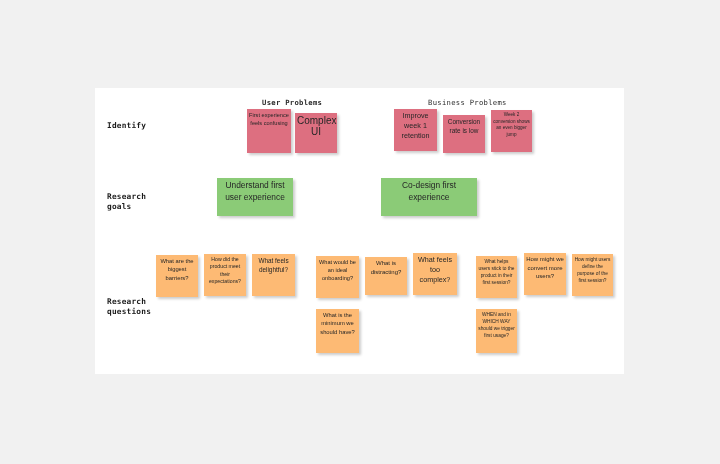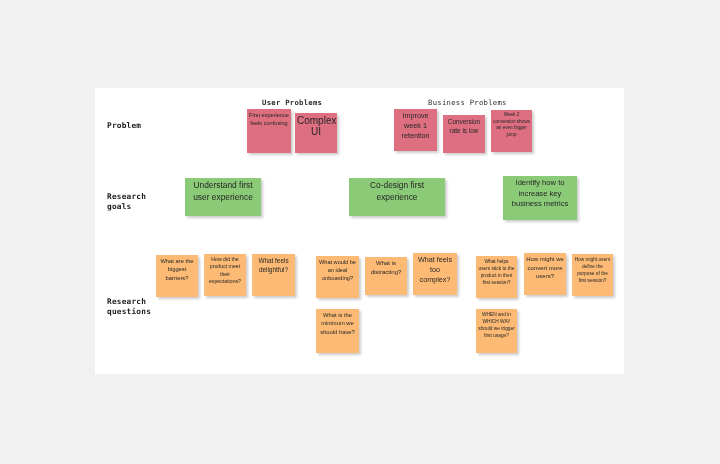--- a/index.html
+++ b/index.html
@@ -49,29 +49,29 @@
     font-family: "Liberation Sans", sans-serif;
     box-shadow: 1.5px 2px 2.5px rgba(0,0,0,0.20);
     padding: 2px;
     overflow: hidden;
   }
   .note span {
     display: block;
     width: 100%;
   }
   .note.pink  { background: #dd6f80; }
-  .note.green { background: #8bcb77; }
+  .note.green { background: #8bcb77; margin-left: 32px; }
   .note.yellow{ background: #fdba74; }
 </style>
 </head>
 <body>
 
 <div id="board">
 
-  <div class="row-label" style="left:12px; top:33px;">Problem</div>
+  <div class="row-label" style="left:12px; top:33px;">Identify</div>
   <div class="row-label" style="left:12px; top:104px;">Research
 goals</div>
   <div class="row-label" style="left:12px; top:209px;">Research
 questions</div>
 
   <div class="col-header" style="left:167px; top:10px;font-weight:bold;">User Problems</div>
   <div class="col-header" style="left:333px; top:10px;">Business Problems</div>
 
   <div class="note pink" style="left:152px; top:21px; width:44px; height:44px; font-size:5.6px; line-height:8px;">
     <span>First experience feels confusing</span>
@@ -87,23 +87,20 @@
   </div>
   <div class="note pink" style="left:396px; top:22px; width:41px; height:42px; font-size:4.6px; line-height:6.6px;">
     <span>Week 2 conversion shows an even bigger jump</span>
   </div>
 
   <div class="note green" style="left:90px; top:90px; width:76px; height:38px; font-size:8.4px; line-height:11.5px;">
     <span>Understand first user experience</span>
   </div>
   <div class="note green" style="left:254px; top:90px; width:96px; height:38px; font-size:8.4px; line-height:11.5px;">
     <span>Co-design first experience</span>
-  </div>
-  <div class="note green" style="left:408px; top:88px; width:74px; height:44px; font-size:7.6px; line-height:10.5px;">
-    <span>Identify how to increase key business metrics</span>
   </div>
 
   <div class="note yellow" style="left:61px; top:167px; width:42px; height:42px; font-size:5.8px; line-height:8.4px;">
     <span>What are the biggest barriers?</span>
   </div>
   <div class="note yellow" style="left:109px; top:166px; width:42px; height:42px; font-size:5.2px; line-height:7.4px;">
     <span>How did the product meet their expectations?</span>
   </div>
   <div class="note yellow" style="left:157px; top:166px; width:43px; height:42px; font-size:6.4px; line-height:9px;">
     <span>What feels delightful?</span>

